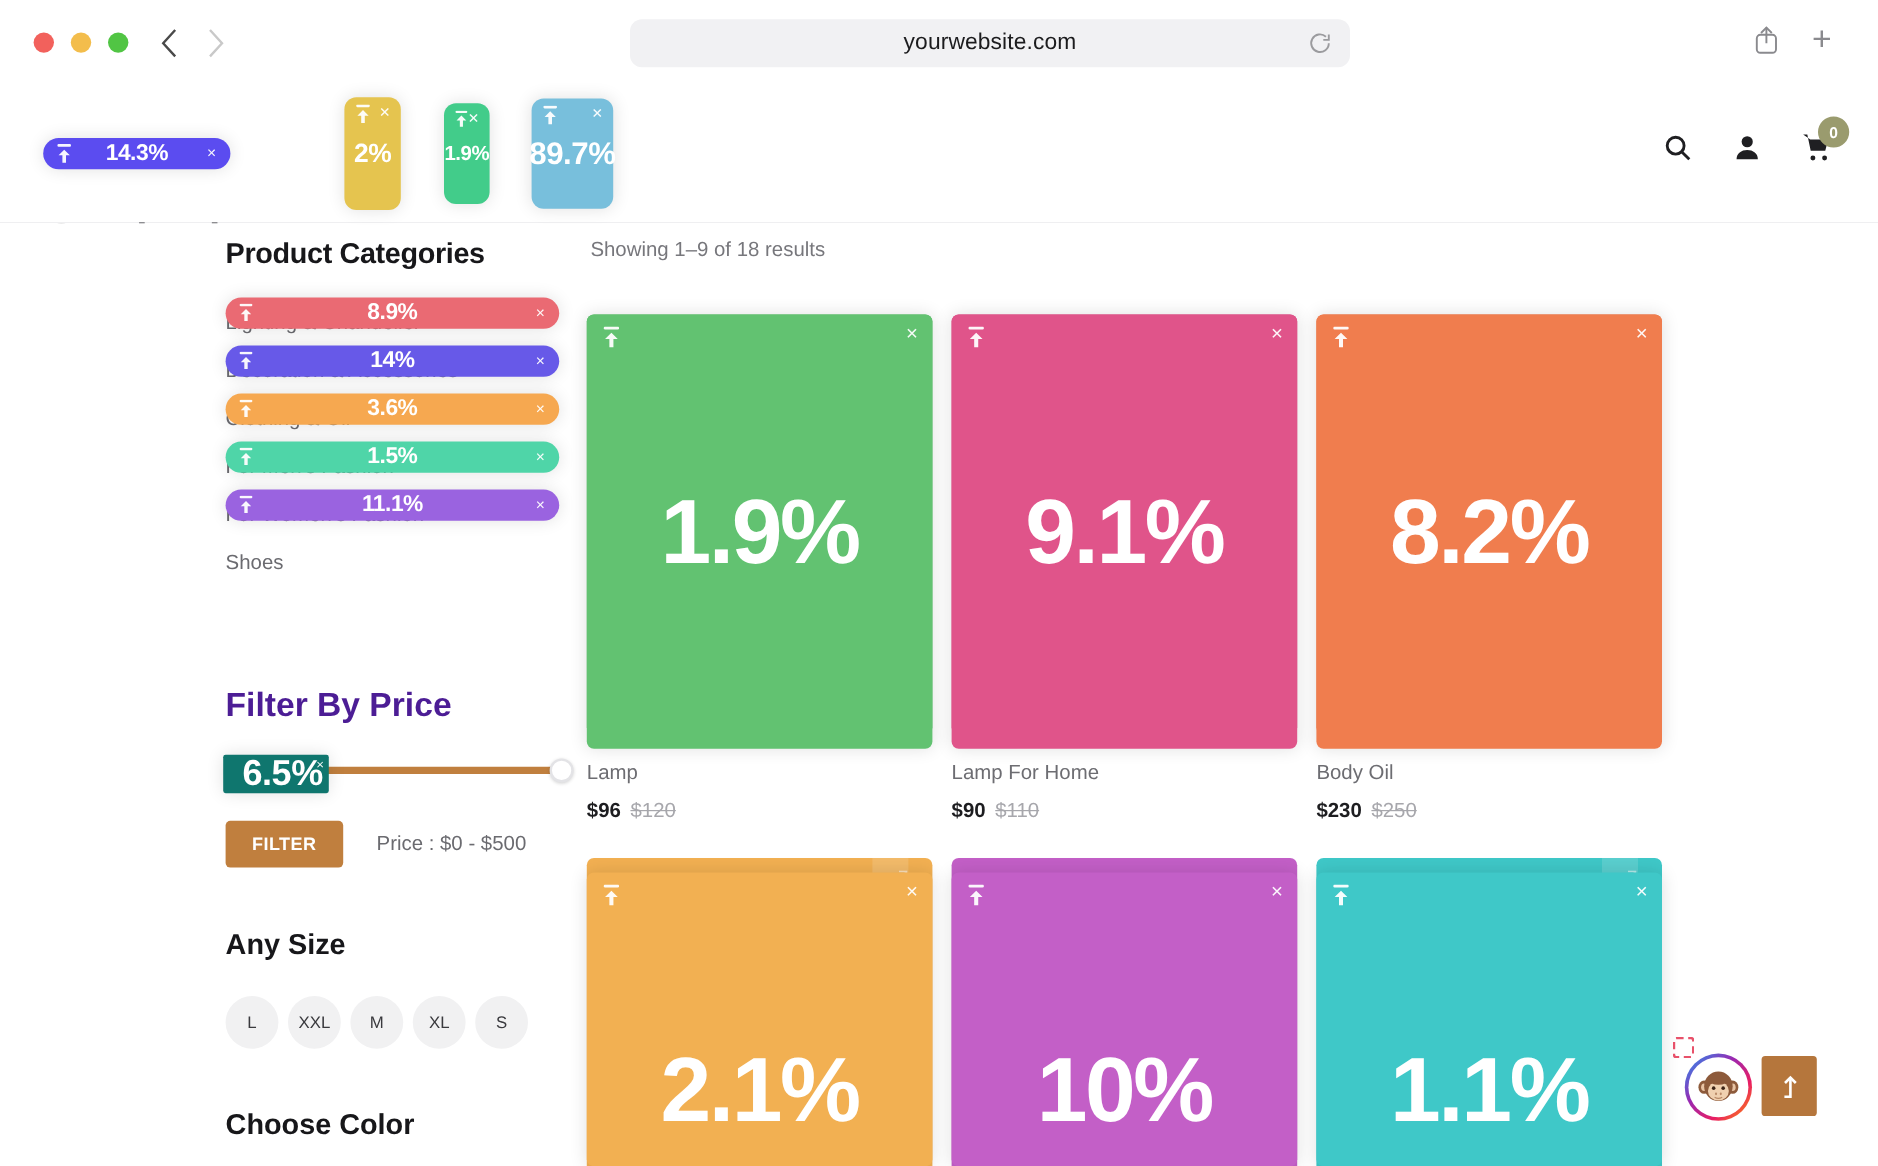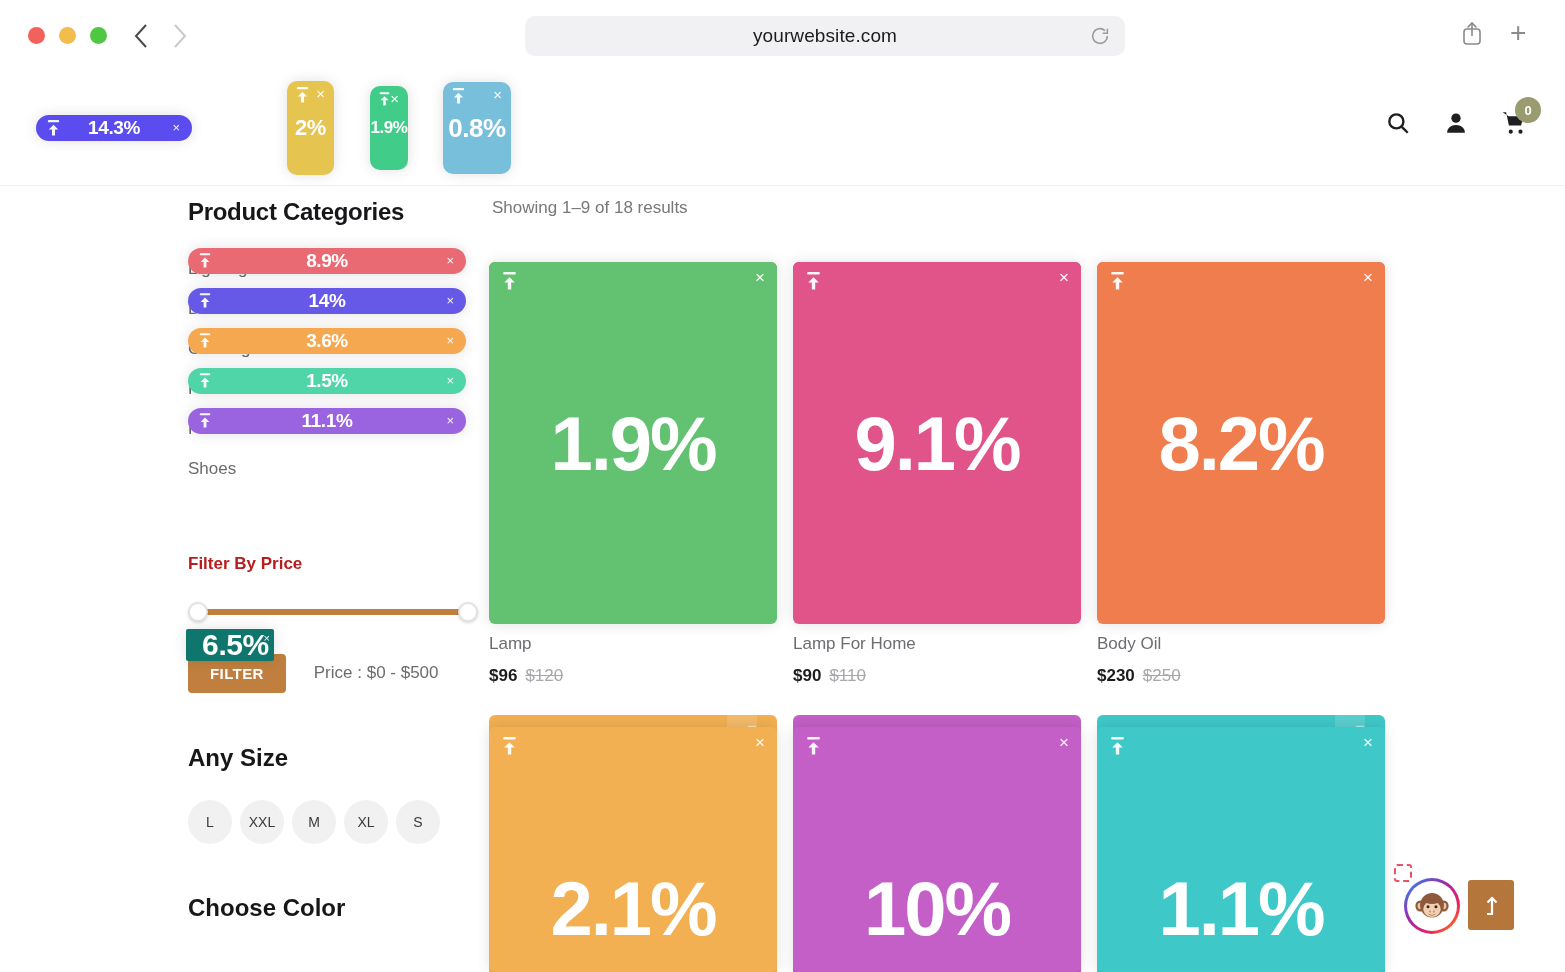--- a/index.html
+++ b/index.html
@@ -64,21 +64,21 @@
 
   
   .page { position: absolute; top: 186px; left: 0; width: 1565px; height: 786px; background: #fff; }
 
   .sidebar { position: absolute; left: 188px; top: 12px; width: 290px; }
   .side-title { font-size: 24px; font-weight: 700; color: #17171a; letter-spacing: -.3px; }
 
   .cat-list { margin-top: 30px; display: flex; flex-direction: column; gap: 14px; }
   .cat-item { font-size: 17px; color: #6b6b70; height: 26px; line-height: 26px; }
 
-  .filter-title { margin-top: 0; font-size: 17px; font-weight: 700; color: #b91c1c; }
+  .filter-title { margin-top: 18px; font-size: 28px; font-weight: 700; color: #4c1d95; }
 
   .slider { position: relative; width: 290px; height: 20px; margin-top: 28px; }
   .slider-track {
     position: absolute; left: 10px; right: 10px; top: 7px; height: 6px;
     background: #c07f3e; border-radius: 3px;
   }
   .slider-handle {
     position: absolute; top: 0; width: 20px; height: 20px; border-radius: 50%;
     background: #fff; border: 2px solid #e3e3e6; box-shadow: 0 1px 3px rgba(0,0,0,.18);
   }
@@ -394,21 +394,21 @@
     <span class="x">×</span>
   </div>
 
   <div class="ovl ovl-tall" style="left:443px; top:82px; width:68px; height:92px; background:#78bfdc;">
     <span class="up">
       <svg width="15" height="17" viewBox="0 0 16 18" fill="currentColor">
           <rect x="2" y="0" width="12" height="2.4" rx="1"></rect>
           <path d="M8 5 L13 10 H9.6 v6.5 H6.4 V10 H3 Z"></path>
         </svg>
     </span>
-    <span class="pct" style="font-size:26px">0.8%</span>
+    <span class="pct" style="font-size:26px">89.7%</span>
     <span class="x">×</span>
   </div>
 
   <div class="ovl ovl-bar" style="left:188px; top:248px; width:278px; background:#ea6a73;">
     <span class="up">
       <svg width="14" height="16" viewBox="0 0 16 18" fill="currentColor">
           <rect x="2" y="0" width="12" height="2.4" rx="1"></rect>
           <path d="M8 5 L13 10 H9.6 v6.5 H6.4 V10 H3 Z"></path>
         </svg>
     </span>

